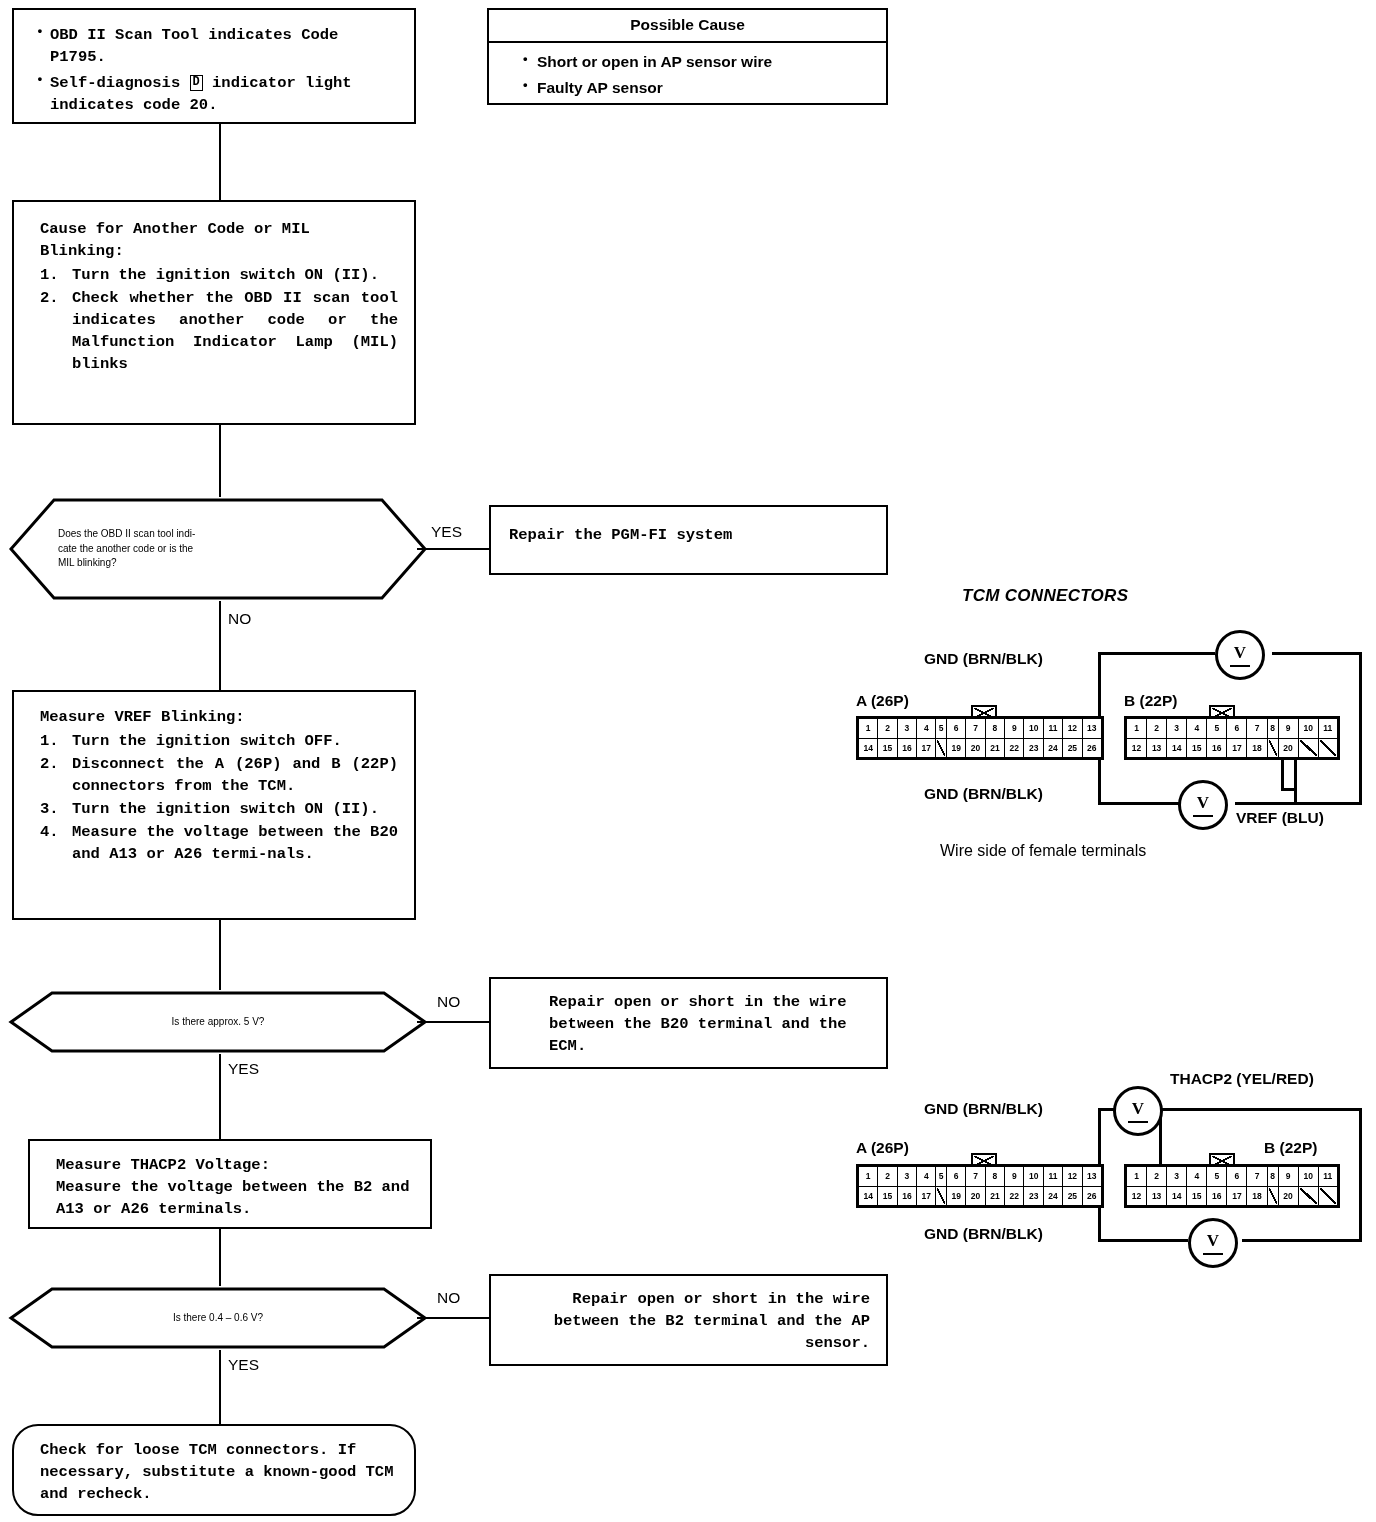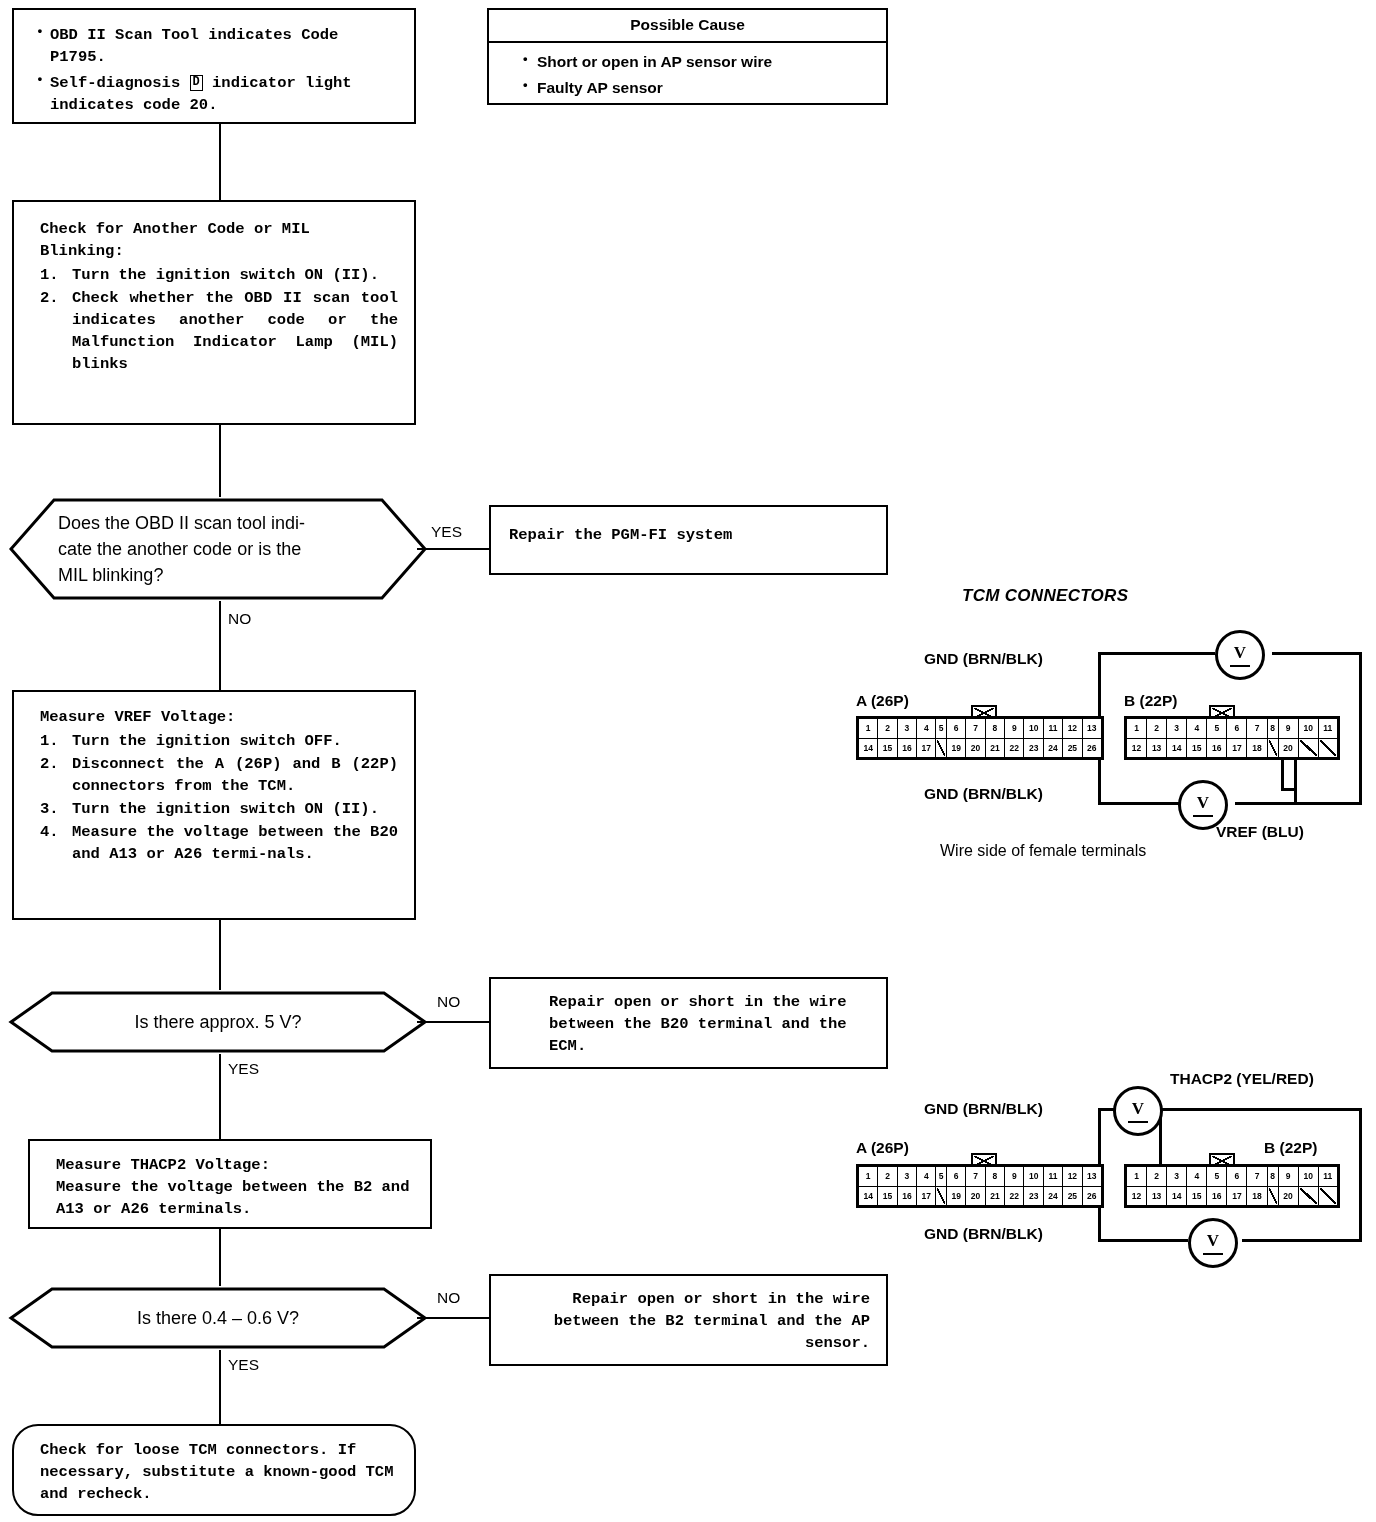--- a/index.html
+++ b/index.html
@@ -37,21 +37,21 @@
     font-weight:bold;font-size:15.5px;padding:6px 0 7px;
   }
   .pc-body{padding:8px 0 8px 34px;font-weight:bold;font-size:15.5px;line-height:1.45;}
 
   
   .hex{position:absolute;}
   .hex svg{position:absolute;left:0;top:0;}
   .hex .hexlabel{
     position:absolute;left:52px;right:52px;top:0;bottom:0;
     display:flex;align-items:center;justify-content:center;
-    text-align:center;font-size:18px;line-height:1.45;font-weight:normal;
+    text-align:center;font-size:10px;line-height:1.45;font-weight:normal;
   }
   .hex.multiline .hexlabel{justify-content:flex-start;text-align:left;}
 
   
   .edge{position:absolute;background:#000;}
   .vline{width:2px;}
   .hline{height:2px;}
   .ylab{position:absolute;font-size:15.5px;font-weight:normal;}
 
   
@@ -119,21 +119,21 @@
       <li>Short or open in AP sensor wire</li>
       <li>Faulty AP sensor</li>
     </ul>
   </div>
 </div>
 
 <div class="edge vline" style="left:219px;top:124px;height:76px;"></div>
 
 <div class="fbox" style="left:12px;top:200px;width:404px;height:225px;">
   <div class="pad" style="padding:16px 16px 10px 26px;">
-    <div style="margin-bottom:2px;">Check for Another Code or MIL Blinking:</div>
+    <div style="margin-bottom:2px;">Cause for Another Code or MIL Blinking:</div>
     <ol class="nl">
       <li>Turn the ignition switch ON (II).</li>
       <li>Check whether the OBD II scan tool indicates another code or the Malfunction Indicator Lamp (MIL) blinks</li>
     </ol>
   </div>
 </div>
 
 <div class="edge vline" style="left:219px;top:425px;height:72px;"></div>
 
 <div class="hex multiline" style="left:8px;top:497px;width:420px;height:104px;">
@@ -156,21 +156,21 @@
   <div class="pad" style="padding:17px 16px 10px 18px;">
     <span>Repair the PGM-FI system</span>
   </div>
 </div>
 
 <div class="edge vline" style="left:219px;top:601px;height:89px;"></div>
 <div class="ylab" style="left:228px;top:610px;">NO</div>
 
 <div class="fbox" style="left:12px;top:690px;width:404px;height:230px;">
   <div class="pad" style="padding:14px 16px 10px 26px;">
-    <div style="margin-bottom:2px;">Measure VREF Voltage:</div>
+    <div style="margin-bottom:2px;">Measure VREF Blinking:</div>
     <ol class="nl">
       <li>Turn the ignition switch OFF.</li>
       <li>Disconnect the A (26P) and B (22P) connectors from the TCM.</li>
       <li>Turn the ignition switch ON (II).</li>
       <li>Measure the voltage between the B20 and A13 or A26 termi-nals.</li>
     </ol>
   </div>
 </div>
 
 <div class="edge vline" style="left:219px;top:920px;height:70px;"></div>
@@ -249,21 +249,21 @@
     <span>V</span>
   </div>
   <div class="meter" style="left:338px;top:200px;width:44px;height:44px;">
     <span>V</span>
   </div>
 
   <div class="clabel" style="left:84px;top:70px;">GND (BRN/BLK)</div>
   <div class="clabel" style="left:84px;top:205px;">GND (BRN/BLK)</div>
   <div class="clabel" style="left:16px;top:112px;">A (26P)</div>
   <div class="clabel" style="left:284px;top:112px;">B (22P)</div>
-  <div class="clabel" style="left:376px;top:229px;margin-top:14px;">VREF (BLU)</div>
+  <div class="clabel" style="left:396px;top:229px;">VREF (BLU)</div>
 
   <div class="latch" style="left:131px;top:125px;width:22px;height:12px;"></div>
   <div class="conn" style="left:16px;top:136px;width:244px;height:40px;">
     <table>
       <tbody>
           <tr>
             <td>1</td>
             <td>2</td>
             <td>3</td>
             <td>4</td>

